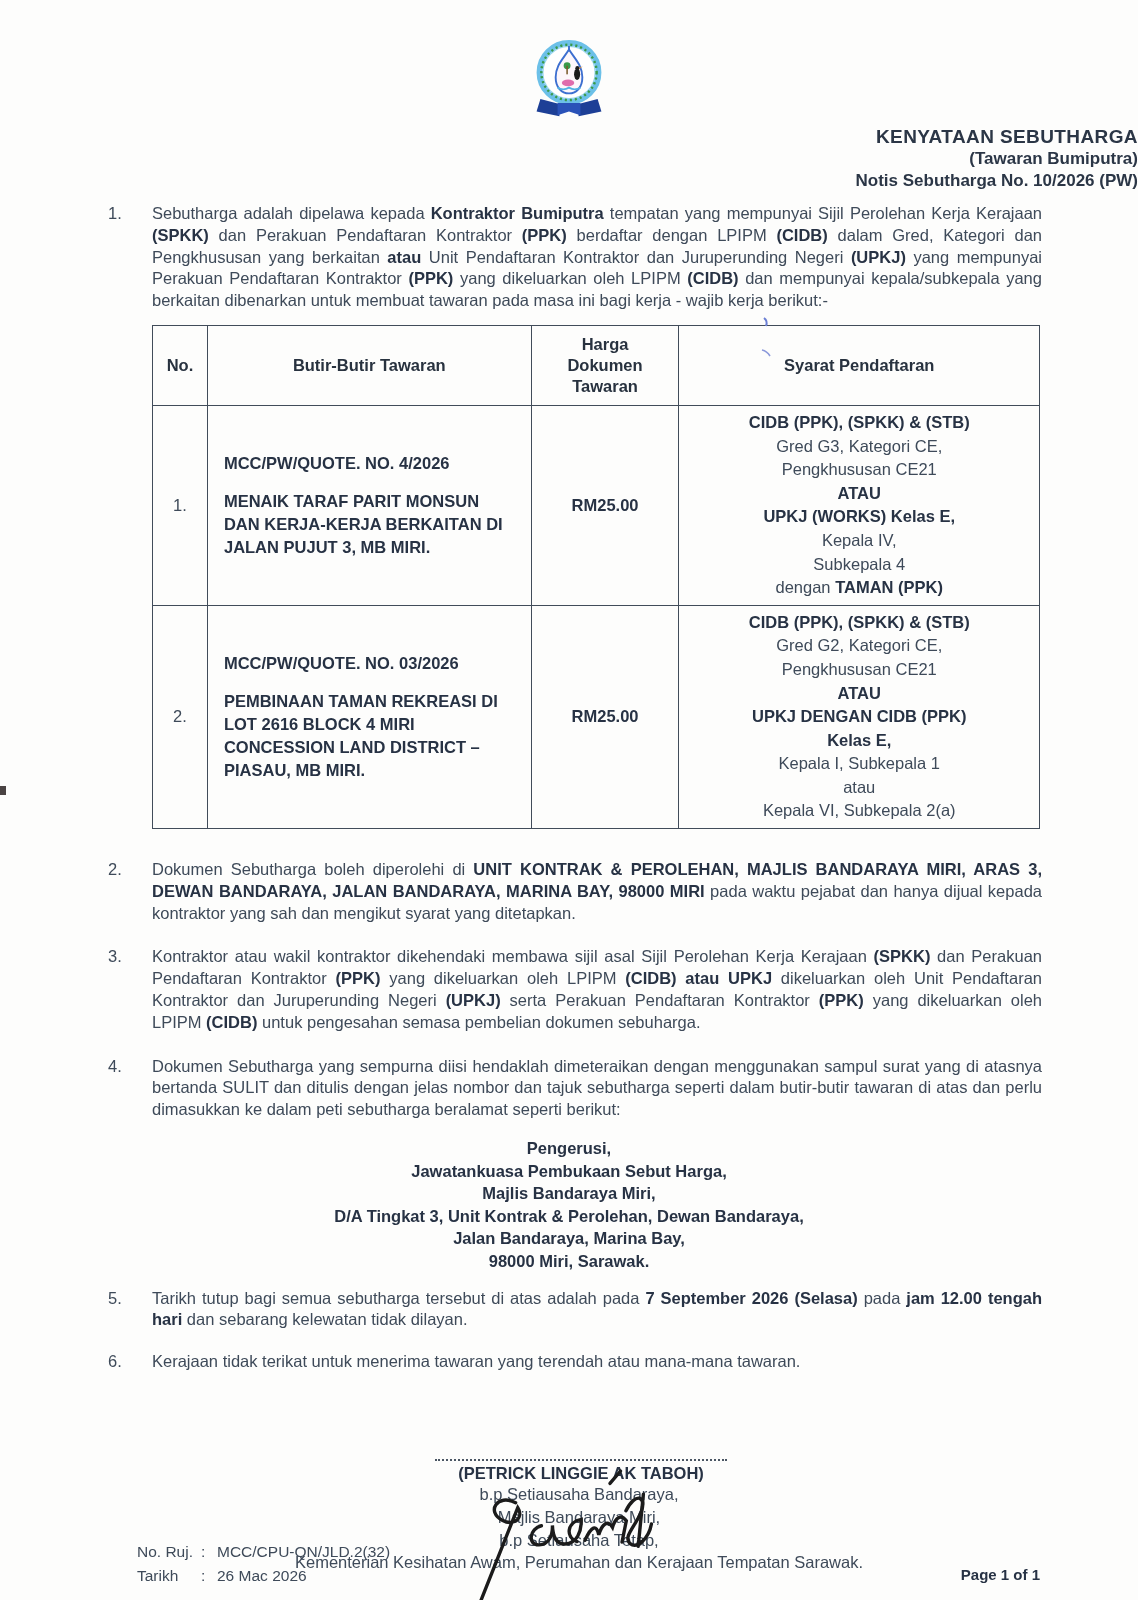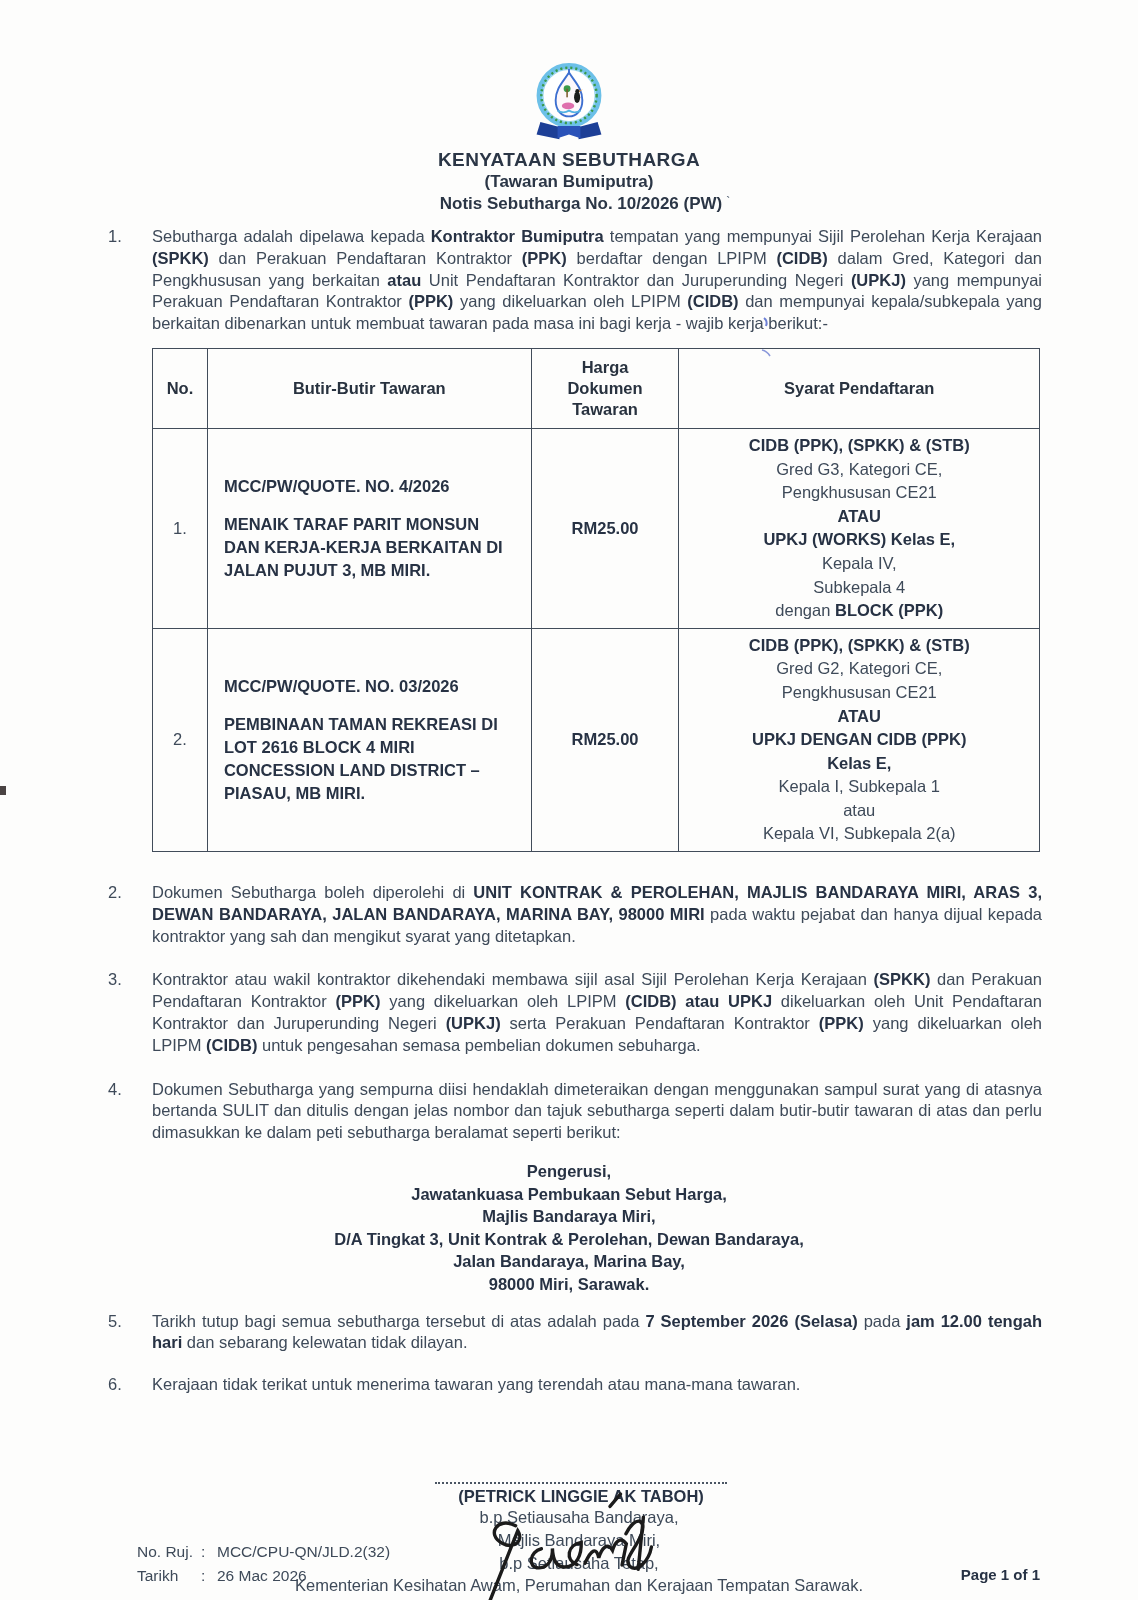--- a/index.html
+++ b/index.html
@@ -6,21 +6,21 @@
   body{
     width:1138px;height:1600px;background:#fdfdfc;
     font-family:"Liberation Sans",sans-serif;
     color:#3e4a59;position:relative;overflow:hidden;
     -webkit-font-smoothing:antialiased;
   }
   b,.bold{font-weight:700;color:#273244;}
   .page{position:absolute;inset:0;}
 
   
-  .doc-header{text-align:center;padding-top:40px;color:#2b3646;margin-top:23px;}
+  .doc-header{text-align:right;padding-top:40px;color:#2b3646;}
   .crest{display:block;margin:0 auto 3px auto;}
   .doc-title{font-size:19px;font-weight:700;letter-spacing:.4px;line-height:23px;}
   .doc-subtitle,.notice-no{font-size:17px;font-weight:700;line-height:22px;position:relative;display:block;}
   .notice-wrap{position:relative;display:inline-block;padding-left:24px;}
   .pw-tick{position:absolute;right:-8px;top:2px;font-size:12px;color:#4c5a6e;}
 
   
   .para{display:flex;margin:0 96px 0 108px;font-size:16.5px;line-height:21.8px;}
   .para-num{flex:none;width:44px;}
   .para-text{flex:1;text-align:justify;}
@@ -145,21 +145,21 @@
       </td>
       <td class="cell-price">RM25.00</td>
       <td class="cell-req">
             <div><b>CIDB (PPK), (SPKK) &amp; (STB)</b></div>
             <div><span>Gred G3, Kategori CE,</span></div>
             <div><span>Pengkhususan CE21</span></div>
             <div><b>ATAU</b></div>
             <div><b>UPKJ (WORKS) Kelas E,</b></div>
             <div><span>Kepala IV,</span></div>
             <div><span>Subkepala 4</span></div>
-            <div><span>dengan </span><b>BLOCK (PPK)</b></div>
+            <div><span>dengan </span><b>TAMAN (PPK)</b></div>
           </td>
     </tr>
     <tr class="row-2">
       <td class="cell-no">2.</td>
       <td class="cell-details">
         <div class="q-no">MCC/PW/QUOTE. NO. 03/2026</div>
         <div class="q-desc">PEMBINAAN TAMAN REKREASI DI LOT 2616 BLOCK 4 MIRI CONCESSION LAND DISTRICT – PIASAU, MB MIRI.</div>
       </td>
       <td class="cell-price">RM25.00</td>
       <td class="cell-req">

